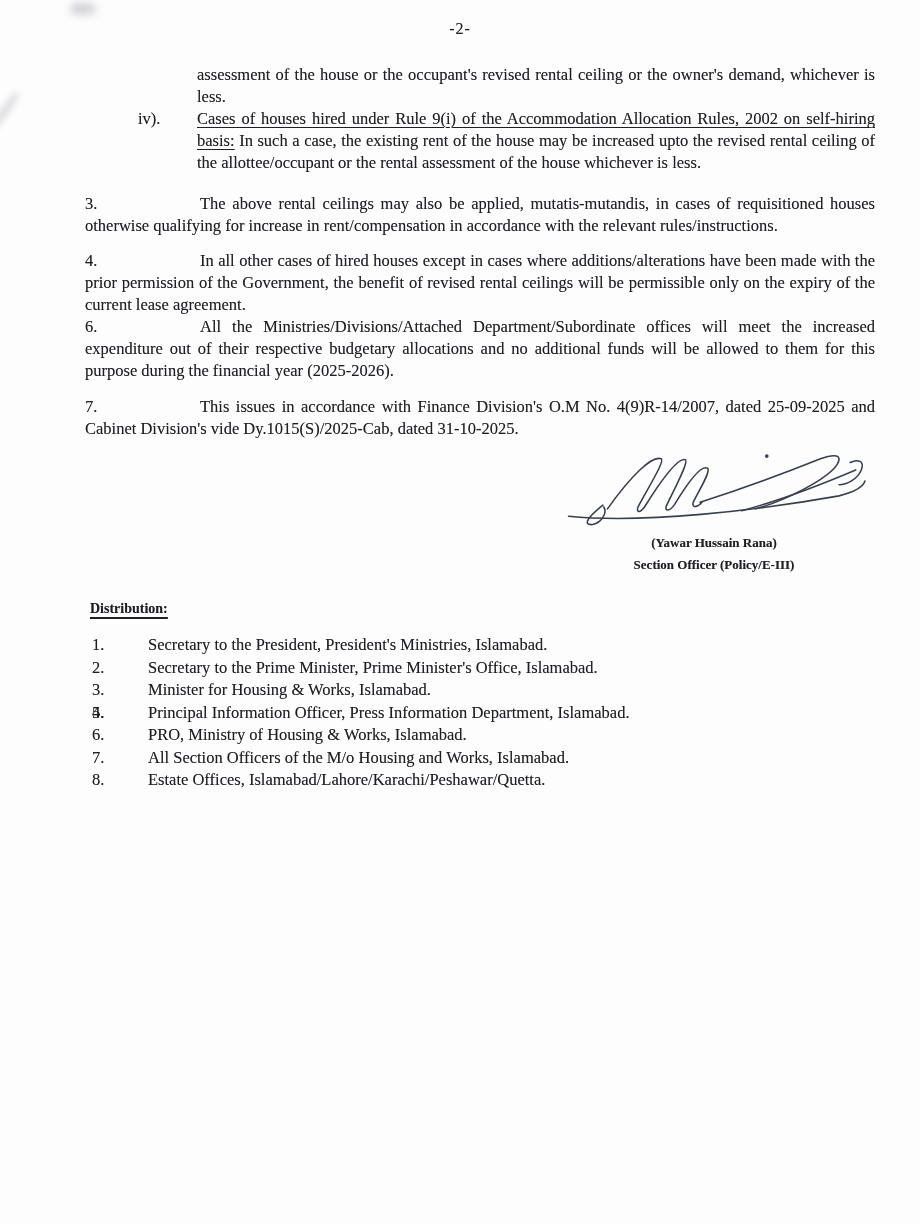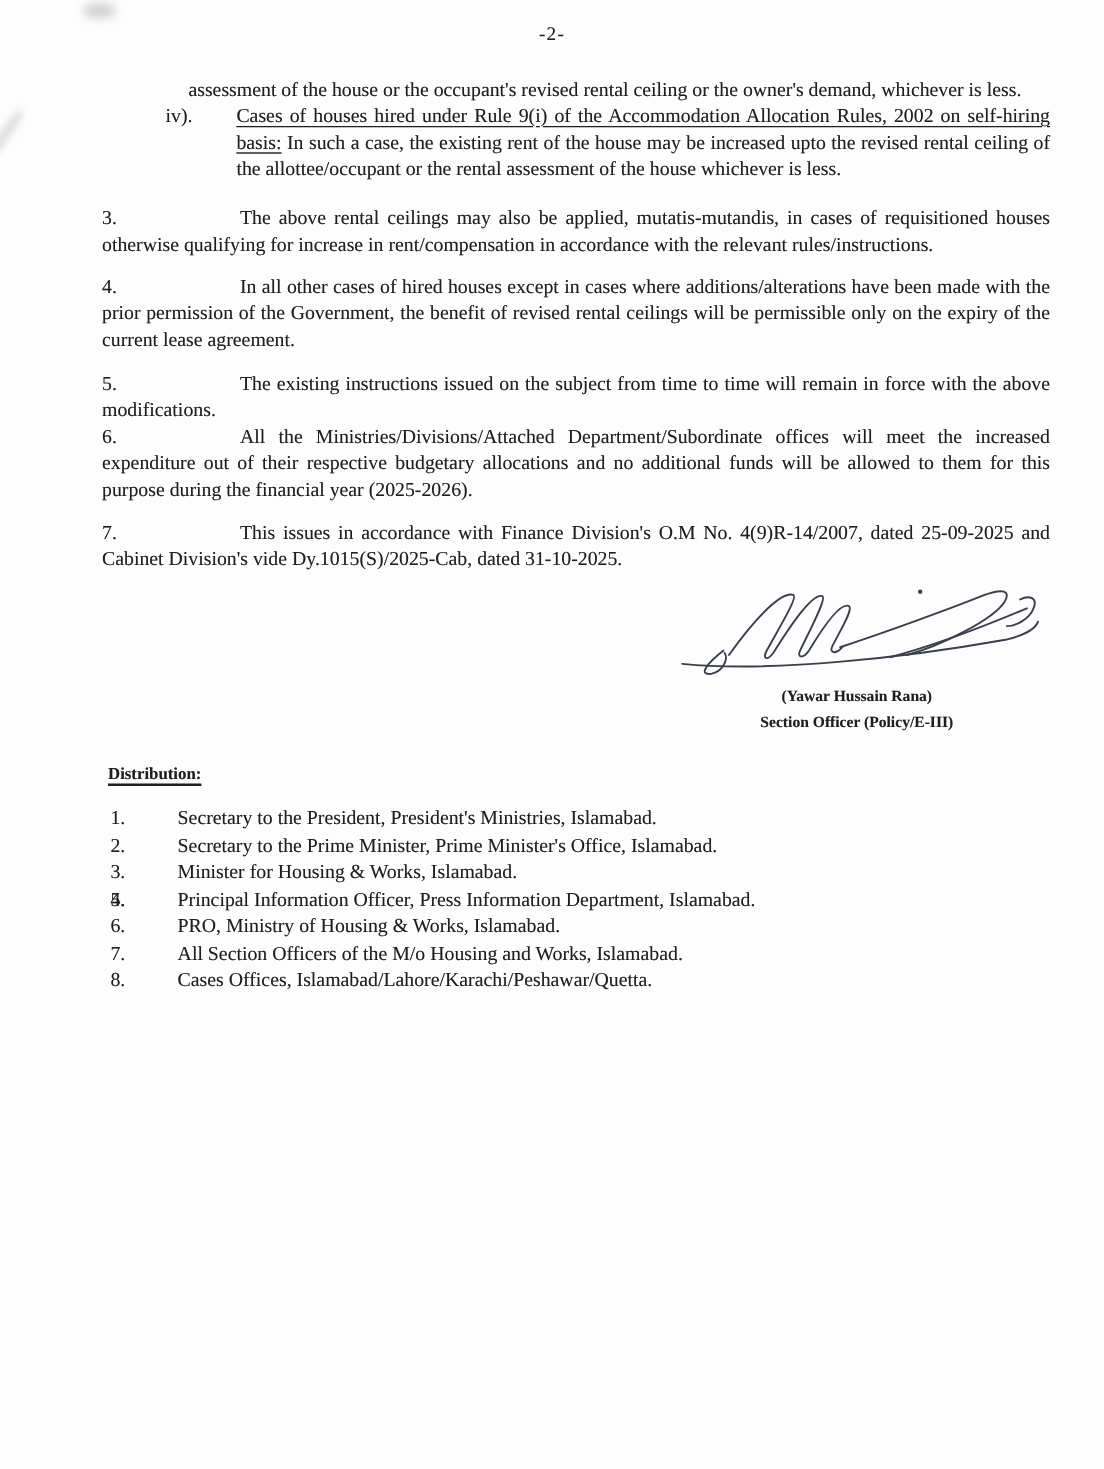--- a/index.html
+++ b/index.html
@@ -28,21 +28,21 @@
   }
   .content {
     position: absolute;
     left: 85px;
     top: 64px;
     width: 790px;
     font-size: 16.5px;
     line-height: 22px;
   }
   .continuation {
-    margin-left: 72px;
+    margin-left: 112px;
     text-align: justify;
   }
   .item-iv {
     position: relative;
     padding-left: 112px;
     text-align: justify;
   }
   .item-iv .iv-label {
     position: absolute;
     left: 53px;
@@ -148,21 +148,20 @@
     <div class="item-iv">
       <span class="iv-label">iv).</span>
       <span class="u">Cases of houses hired under Rule 9(i) of the Accommodation Allocation Rules, 2002 on self-hiring basis:</span>
       <span>In such a case, the existing rent of the house may be increased upto the revised rental ceiling of the allottee/occupant or the rental assessment of the house whichever is less.</span>
     </div>
 
     <p class="para p3"><span class="para-num">3.</span><span>The above rental ceilings may also be applied, mutatis-mutandis, in cases of requisitioned houses otherwise qualifying for increase in rent/compensation in accordance with the relevant rules/instructions.</span></p>
 
     <p class="para p4"><span class="para-num">4.</span><span>In all other cases of hired houses except in cases where additions/alterations have been made with the prior permission of the Government, the benefit of revised rental ceilings will be permissible only on the expiry of the current lease agreement.</span></p>
 
-    <p class="para p5"><span class="para-num">5.</span><span>The existing instructions issued on the subject from time to time will remain in force with the above modifications.</span></p>
 
     <p class="para p6"><span class="para-num">6.</span><span>All the Ministries/Divisions/Attached Department/Subordinate offices will meet the increased expenditure out of their respective budgetary allocations and no additional funds will be allowed to them for this purpose during the financial year (2025-2026).</span></p>
 
     <p class="para p7"><span class="para-num">7.</span><span>This issues in accordance with Finance Division's O.M No. 4(9)R-14/2007, dated 25-09-2025 and Cabinet Division's vide Dy.1015(S)/2025-Cab, dated 31-10-2025.</span></p>
 
     <div class="sig-block">
       <svg class="sig-svg" viewBox="0 0 330 95" fill="none" xmlns="http://www.w3.org/2000/svg">
         <g stroke="#3a3f4c" stroke-width="1.7" stroke-linecap="round" fill="none">
           <path d="M 8 78 C 90 86, 210 72, 300 56 C 316 52, 326 46, 328 40"></path>
           <path d="M 45 66 C 30 78, 22 88, 34 87 C 44 85, 50 74, 46 68"></path>
@@ -180,17 +179,17 @@
     <div class="dist-heading">Distribution:</div>
 
     <ol class="dist-list">
       <li><span class="li-num">1.</span><span>Secretary to the President, President's Ministries, Islamabad.</span></li>
       <li><span class="li-num">2.</span><span>Secretary to the Prime Minister, Prime Minister's Office, Islamabad.</span></li>
       <li><span class="li-num">3.</span><span>Minister for Housing &amp; Works, Islamabad.</span></li>
       <li><span class="li-num">4.</span></li>
       <li><span class="li-num">5.</span><span>Principal Information Officer, Press Information Department, Islamabad.</span></li>
       <li><span class="li-num">6.</span><span>PRO, Ministry of Housing &amp; Works, Islamabad.</span></li>
       <li><span class="li-num">7.</span><span>All Section Officers of the M/o Housing and Works, Islamabad.</span></li>
-      <li><span class="li-num">8.</span><span>Cases Offices, Islamabad/Lahore/Karachi/Peshawar/Quetta.</span></li>
+      <li><span class="li-num">8.</span><span>Estate Offices, Islamabad/Lahore/Karachi/Peshawar/Quetta.</span></li>
     </ol>
 
   </div>
 </div>
 
 </body></html>

